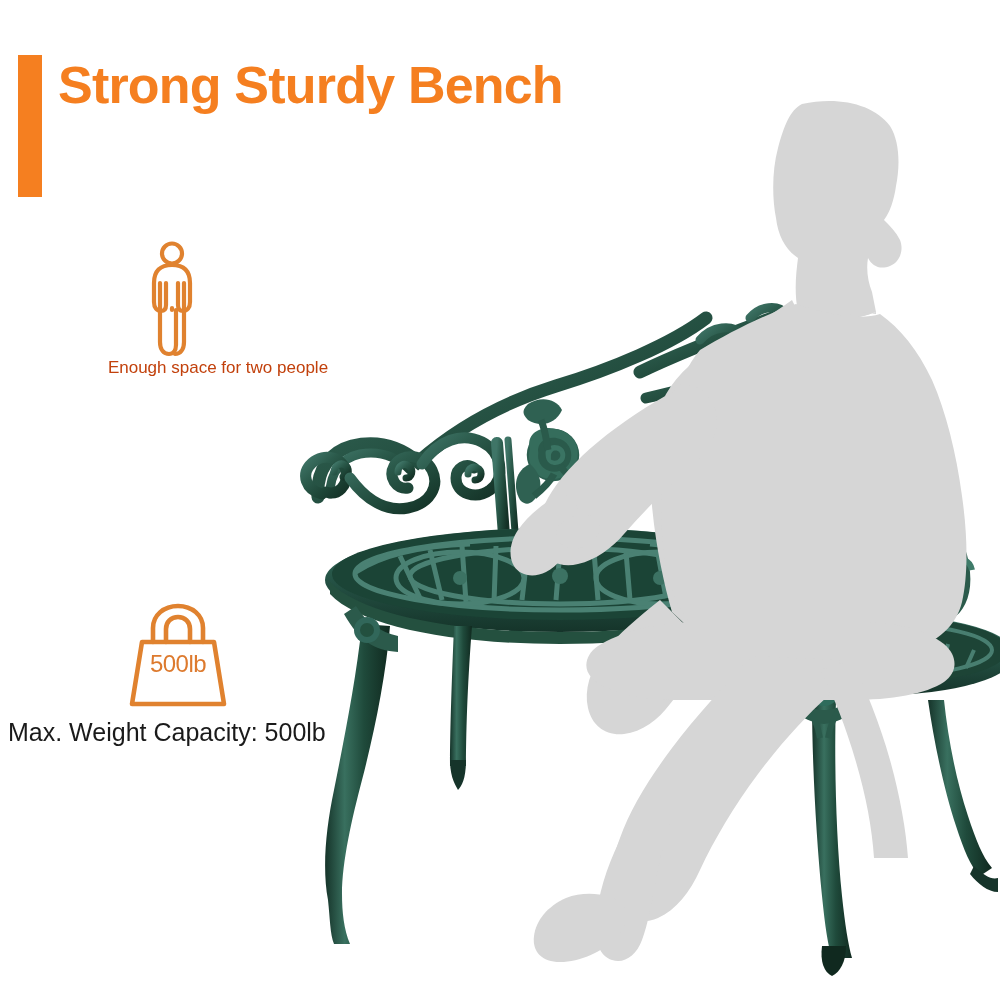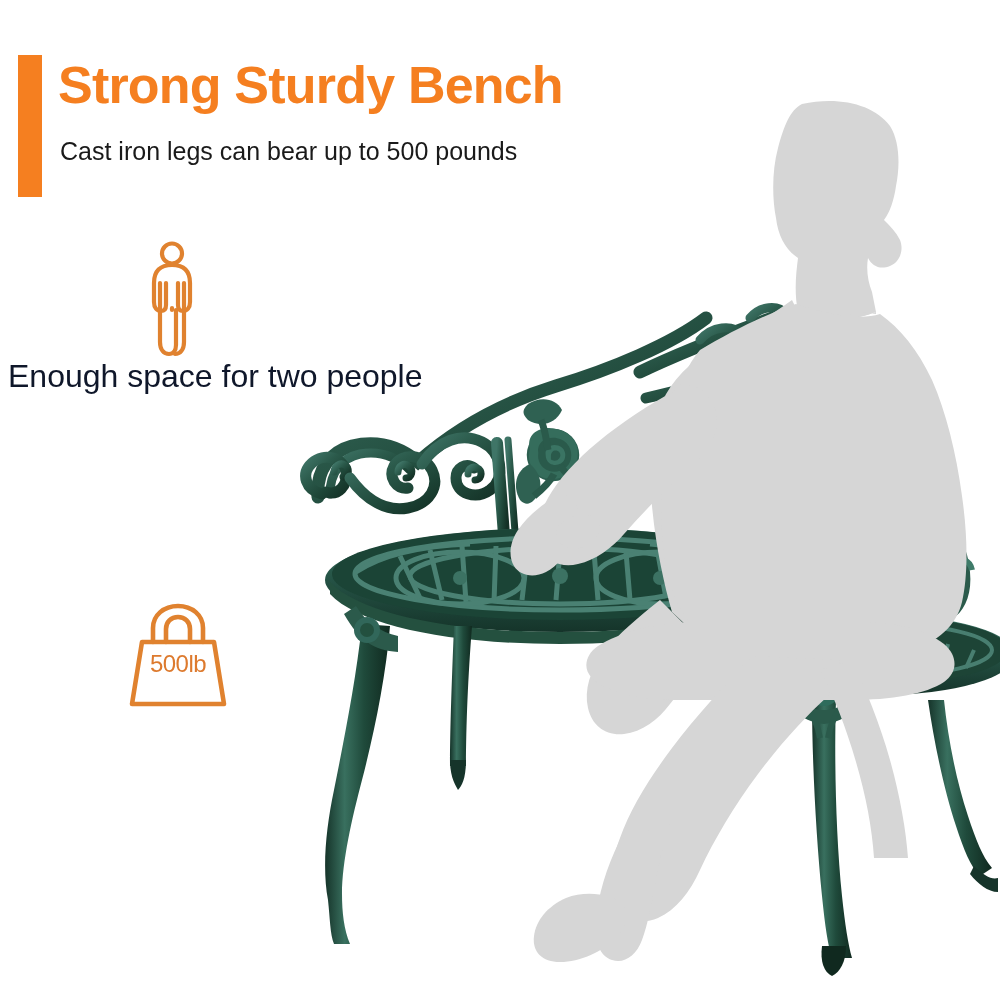--- a/index.html
+++ b/index.html
@@ -57,23 +57,24 @@
     left: 143px;
     top: 240px;
     width: 58px;
     height: 118px;
   }
   #people-caption {
     position: absolute;
     left: 8px;
     top: 358px;
     width: 420px;
-    font-size: 32px;
-    color: #0f172a;
+    font-size: 17px;
+    color: #c2410c;
     white-space: nowrap;
+    text-align: center;
   }
 
   
   #weight-icon {
     position: absolute;
     left: 126px;
     top: 600px;
     width: 104px;
     height: 110px;
   }
@@ -351,21 +352,20 @@
                C580,962 602,952 616,938 C628,926 630,912 622,904
                C612,894 586,890 566,898 Z"></path>
 
       <path d="M852,660 C866,690 880,724 890,760 C900,796 906,830 908,858
                L874,858 C872,828 866,796 856,762 C846,728 834,696 820,670 Z"></path>
     </g>
   </svg>
 
   <div id="accent-bar"></div>
   <div id="headline">Strong Sturdy Bench</div>
-  <div id="subheadline">Cast iron legs can bear up to 500 pounds</div>
 
   <svg id="person-icon" viewBox="0 0 58 118" xmlns="http://www.w3.org/2000/svg">
     <g fill="none" stroke="#e0822f" stroke-width="4.2" stroke-linecap="round" stroke-linejoin="round">
       <circle cx="29" cy="13.5" r="10"></circle>
       <path d="M29,25 C17,25 11,31 11,43 L11,62 C11,68 14,71 18,71
                C21,71 23,69 23,65 L23,43"></path>
       <path d="M29,25 C41,25 47,31 47,43 L47,62 C47,68 44,71 40,71
                C37,71 35,69 35,65 L35,43"></path>
       <path d="M17,43 L17,102 C17,110 21,114 26,114 C30,114 33,111 33,105 L33,70"></path>
       <path d="M41,43 L41,102 C41,110 37,114 32,114"></path>
@@ -375,14 +375,15 @@
   <div id="people-caption">Enough space for two people</div>
 
   <svg id="weight-icon" viewBox="0 0 104 110" xmlns="http://www.w3.org/2000/svg">
     <g fill="none" stroke="#e0822f" stroke-width="4.6" stroke-linecap="round" stroke-linejoin="round">
       <path d="M27,42 L27,28 C27,15 38,6 52,6 C66,6 77,15 77,28 L77,42"></path>
       <path d="M40,42 L40,29 C40,22 45,17 52,17 C59,17 64,22 64,29 L64,42"></path>
       <path d="M16,42 L88,42 L98,104 L6,104 Z"></path>
     </g>
   </svg>
   <div id="weight-icon-label">500lb</div>
+  <div id="weight-caption">Max. Weight Capacity: 500lb</div>
 
 </div>
 
 </body></html>

